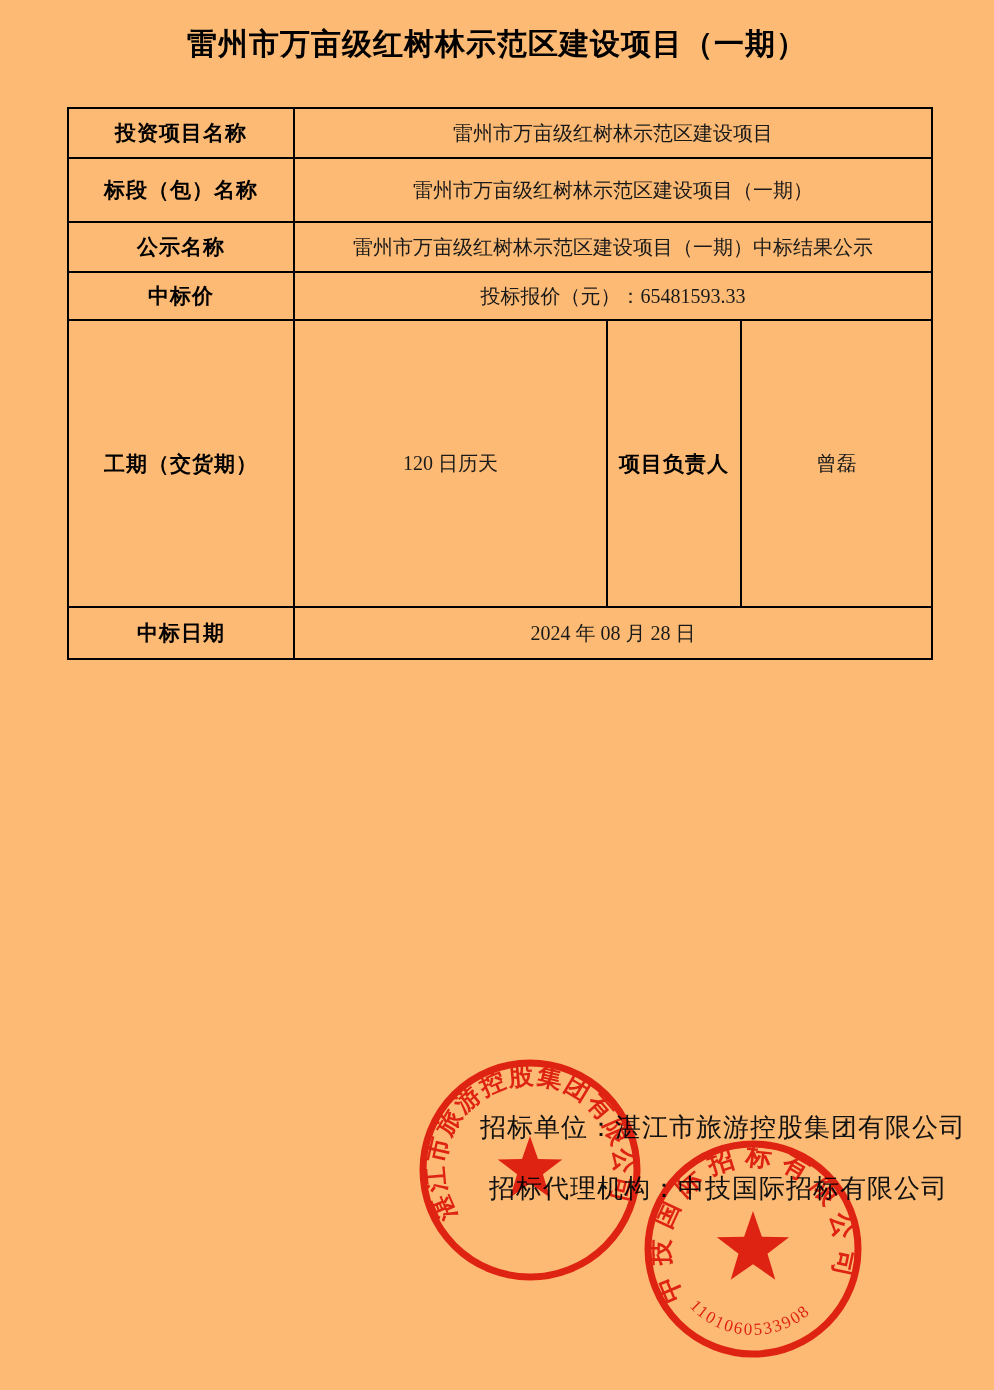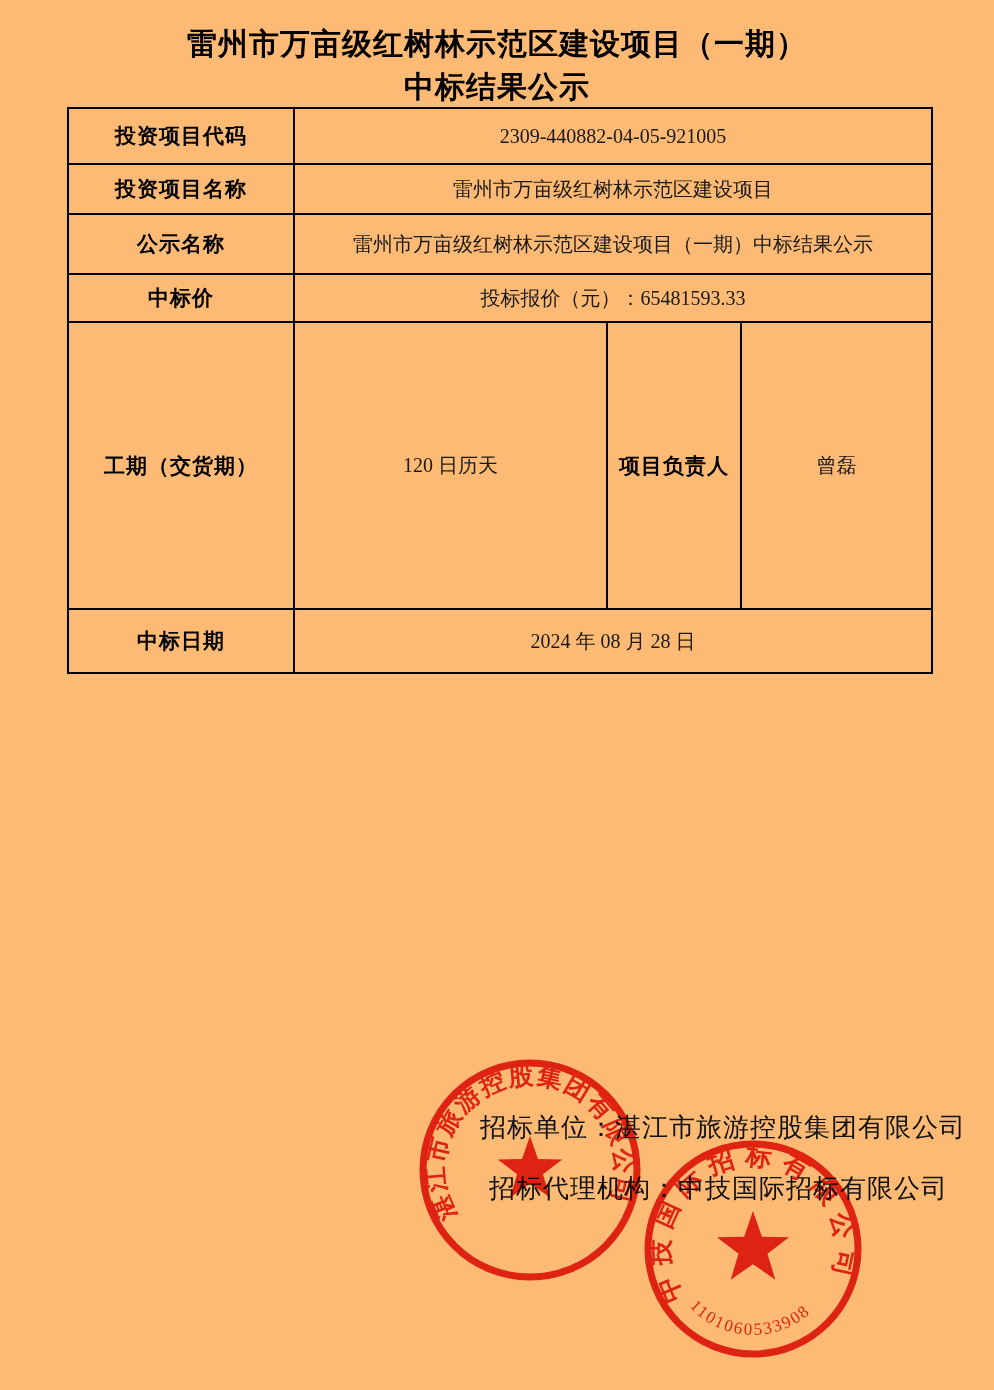--- a/index.html
+++ b/index.html
@@ -42,54 +42,53 @@
   .seal .arc-cn2 { font-size:26px; letter-spacing:9px; }
   .seal .arc-num { font-size:17px; letter-spacing:2px; font-weight:400; }
 </style>
 </head>
 <body>
 
 <div class="page">
 
   <div class="title">
     <span>雷州市万亩级红树林示范区建设项目（一期）</span><br>
-    <span>中标结果公示</span>
   </div>
 
   <table class="doc">
     <colgroup>
       <col style="width:226px">
         <col style="width:313px">
         <col style="width:134px">
         <col style="width:191px">
     </colgroup>
     <tbody>
-      <tr style="height:56px">
-        <td class="lbl">投资项目代码</td>
-        <td class="val" colspan="3">2309-440882-04-05-921005</td>
-      </tr>
       <tr style="height:50px">
         <td class="lbl">投资项目名称</td>
         <td class="val" colspan="3">雷州市万亩级红树林示范区建设项目</td>
       </tr>
-      <tr style="height:60px">
+      <tr style="height:64px">
+        <td class="lbl">标段（包）名称</td>
+        <td class="val" colspan="3">雷州市万亩级红树林示范区建设项目（一期）</td>
+      </tr>
+      <tr style="height:50px">
         <td class="lbl">公示名称</td>
         <td class="val" colspan="3">雷州市万亩级红树林示范区建设项目（一期）中标结果公示</td>
       </tr>
       <tr style="height:48px">
         <td class="lbl">中标价</td>
         <td class="val" colspan="3">投标报价（元）：65481593.33</td>
       </tr>
       <tr style="height:287px">
         <td class="lbl">工期（交货期）</td>
         <td class="val">120 日历天</td>
         <td class="lbl">项目负责人</td>
         <td class="val">曾磊</td>
       </tr>
-      <tr style="height:64px">
+      <tr style="height:52px">
         <td class="lbl">中标日期</td>
         <td class="val" colspan="3">2024 年 08 月 28 日</td>
       </tr>
     </tbody>
   </table>
 
   <div class="footer-line l1">招标单位：湛江市旅游控股集团有限公司</div>
   <div class="footer-line l2">招标代理机构：中技国际招标有限公司</div>
 
   <svg class="seal s1" width="226" height="226" viewBox="0 0 226 226">

